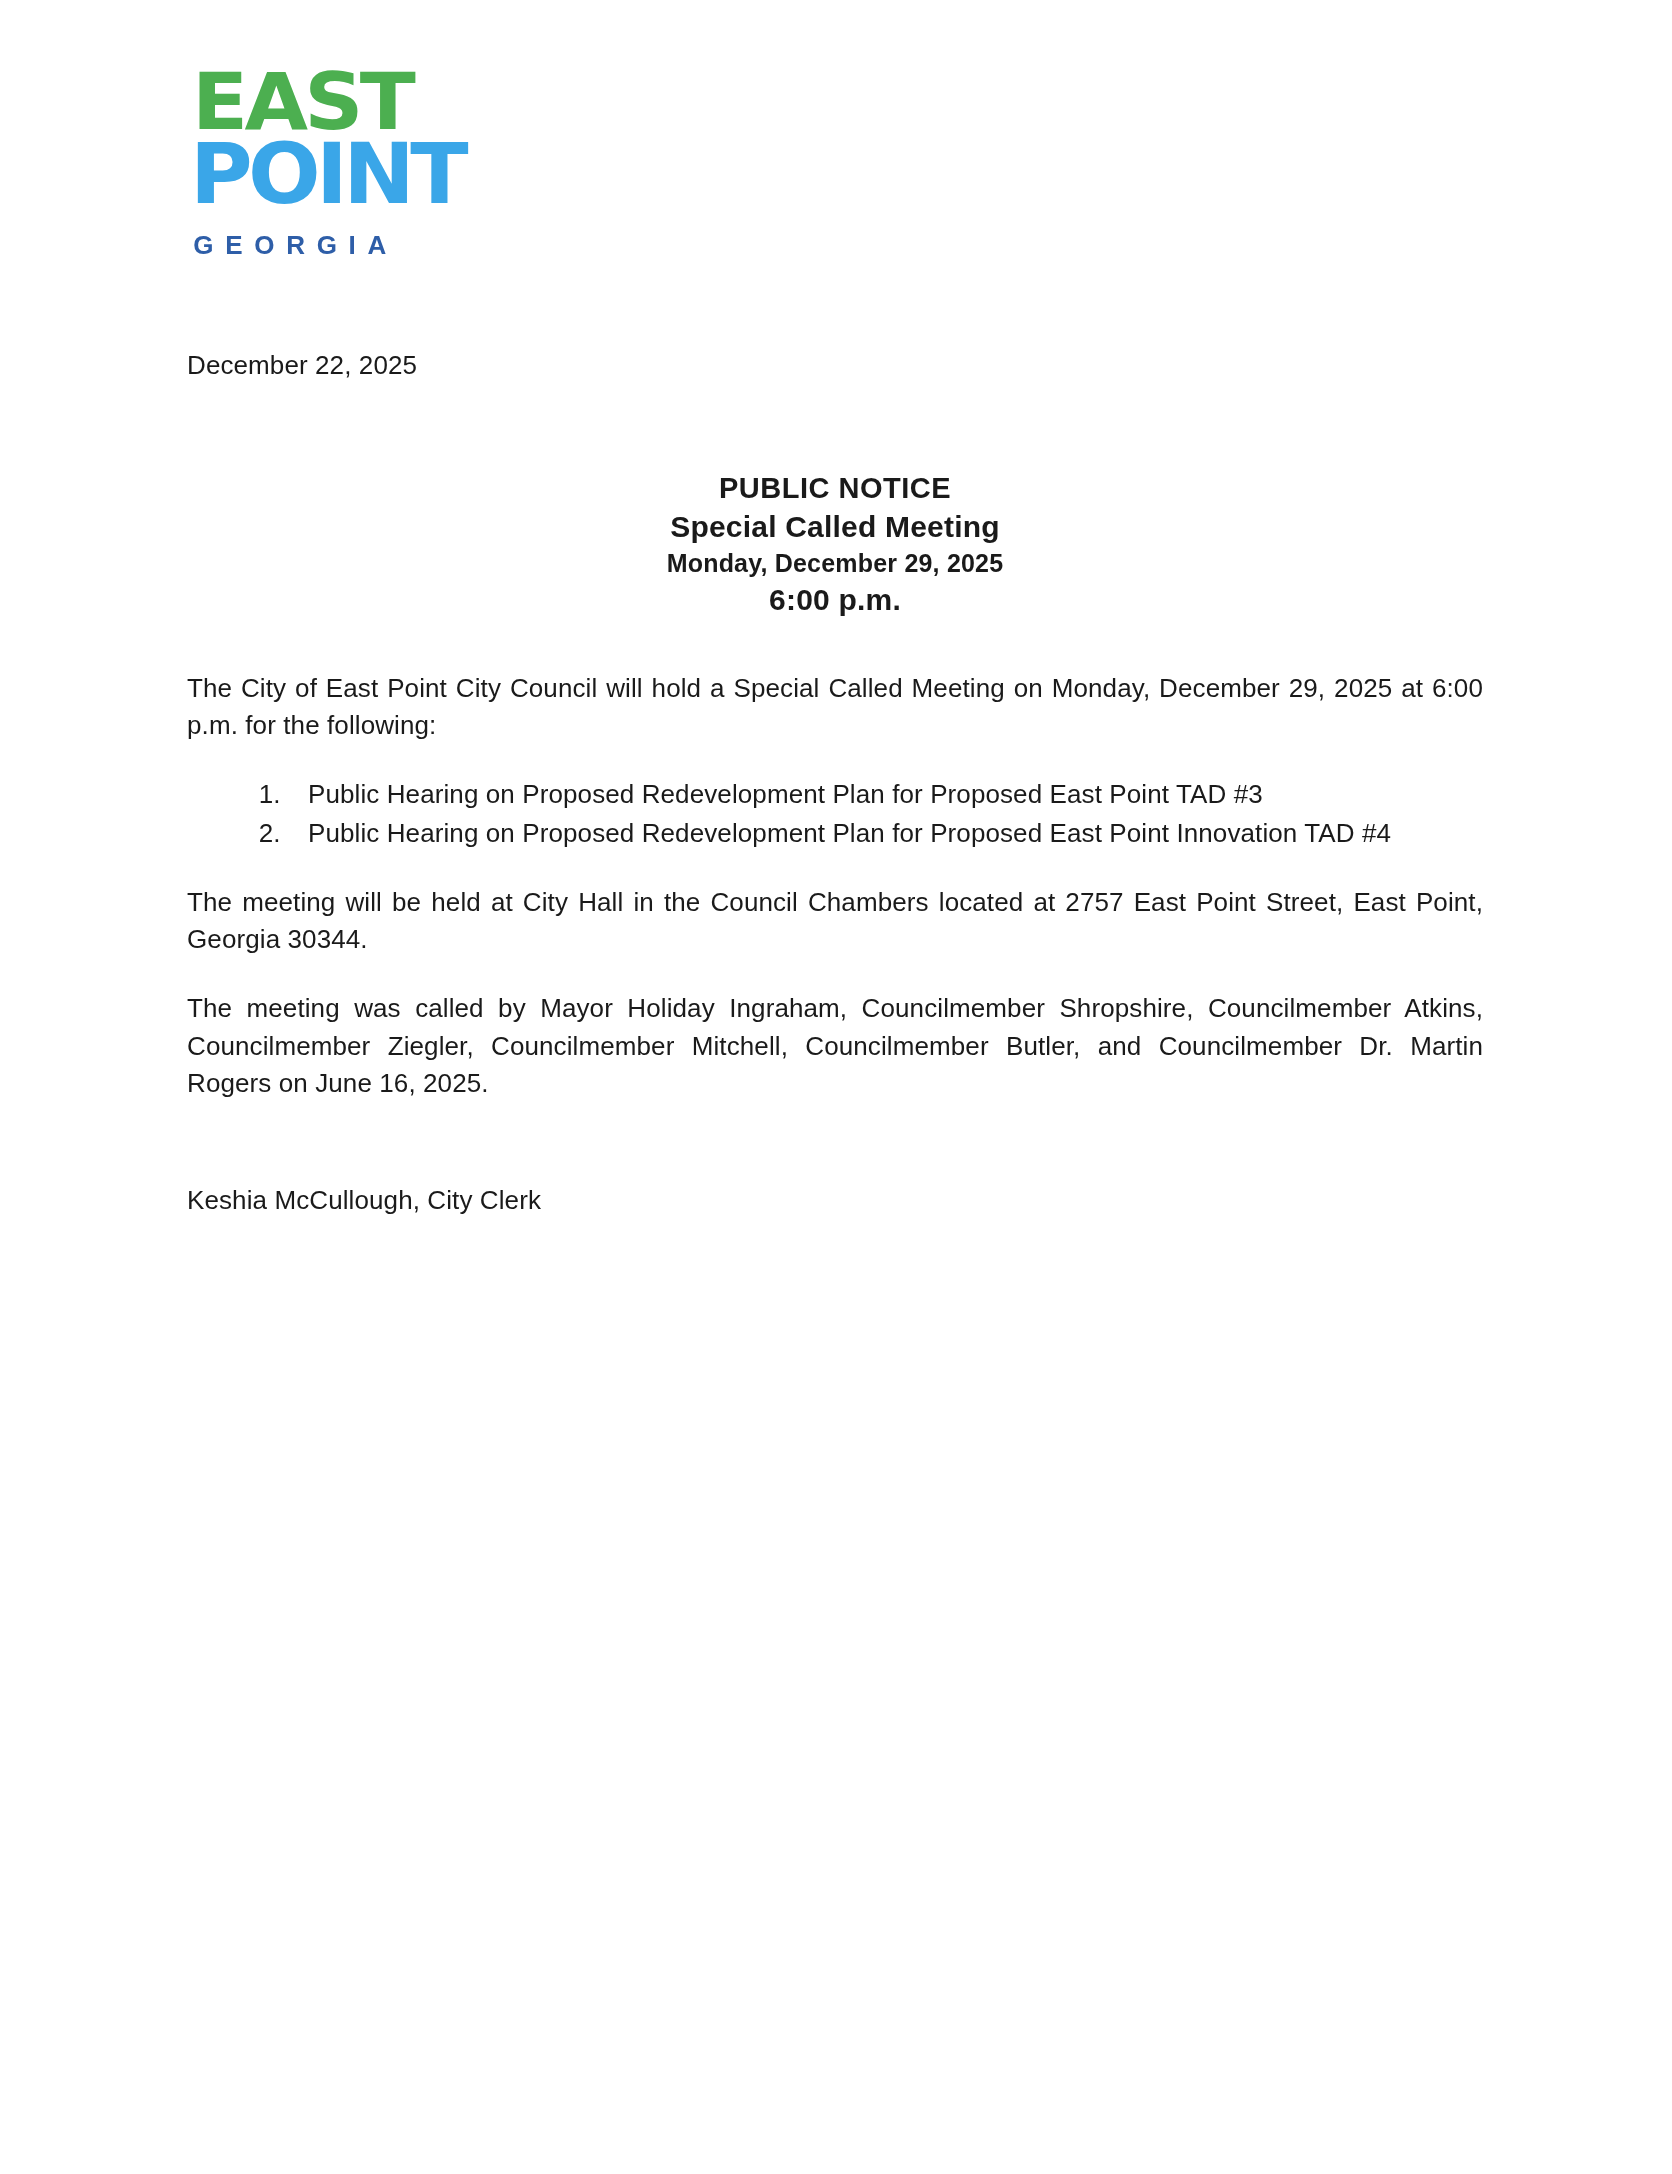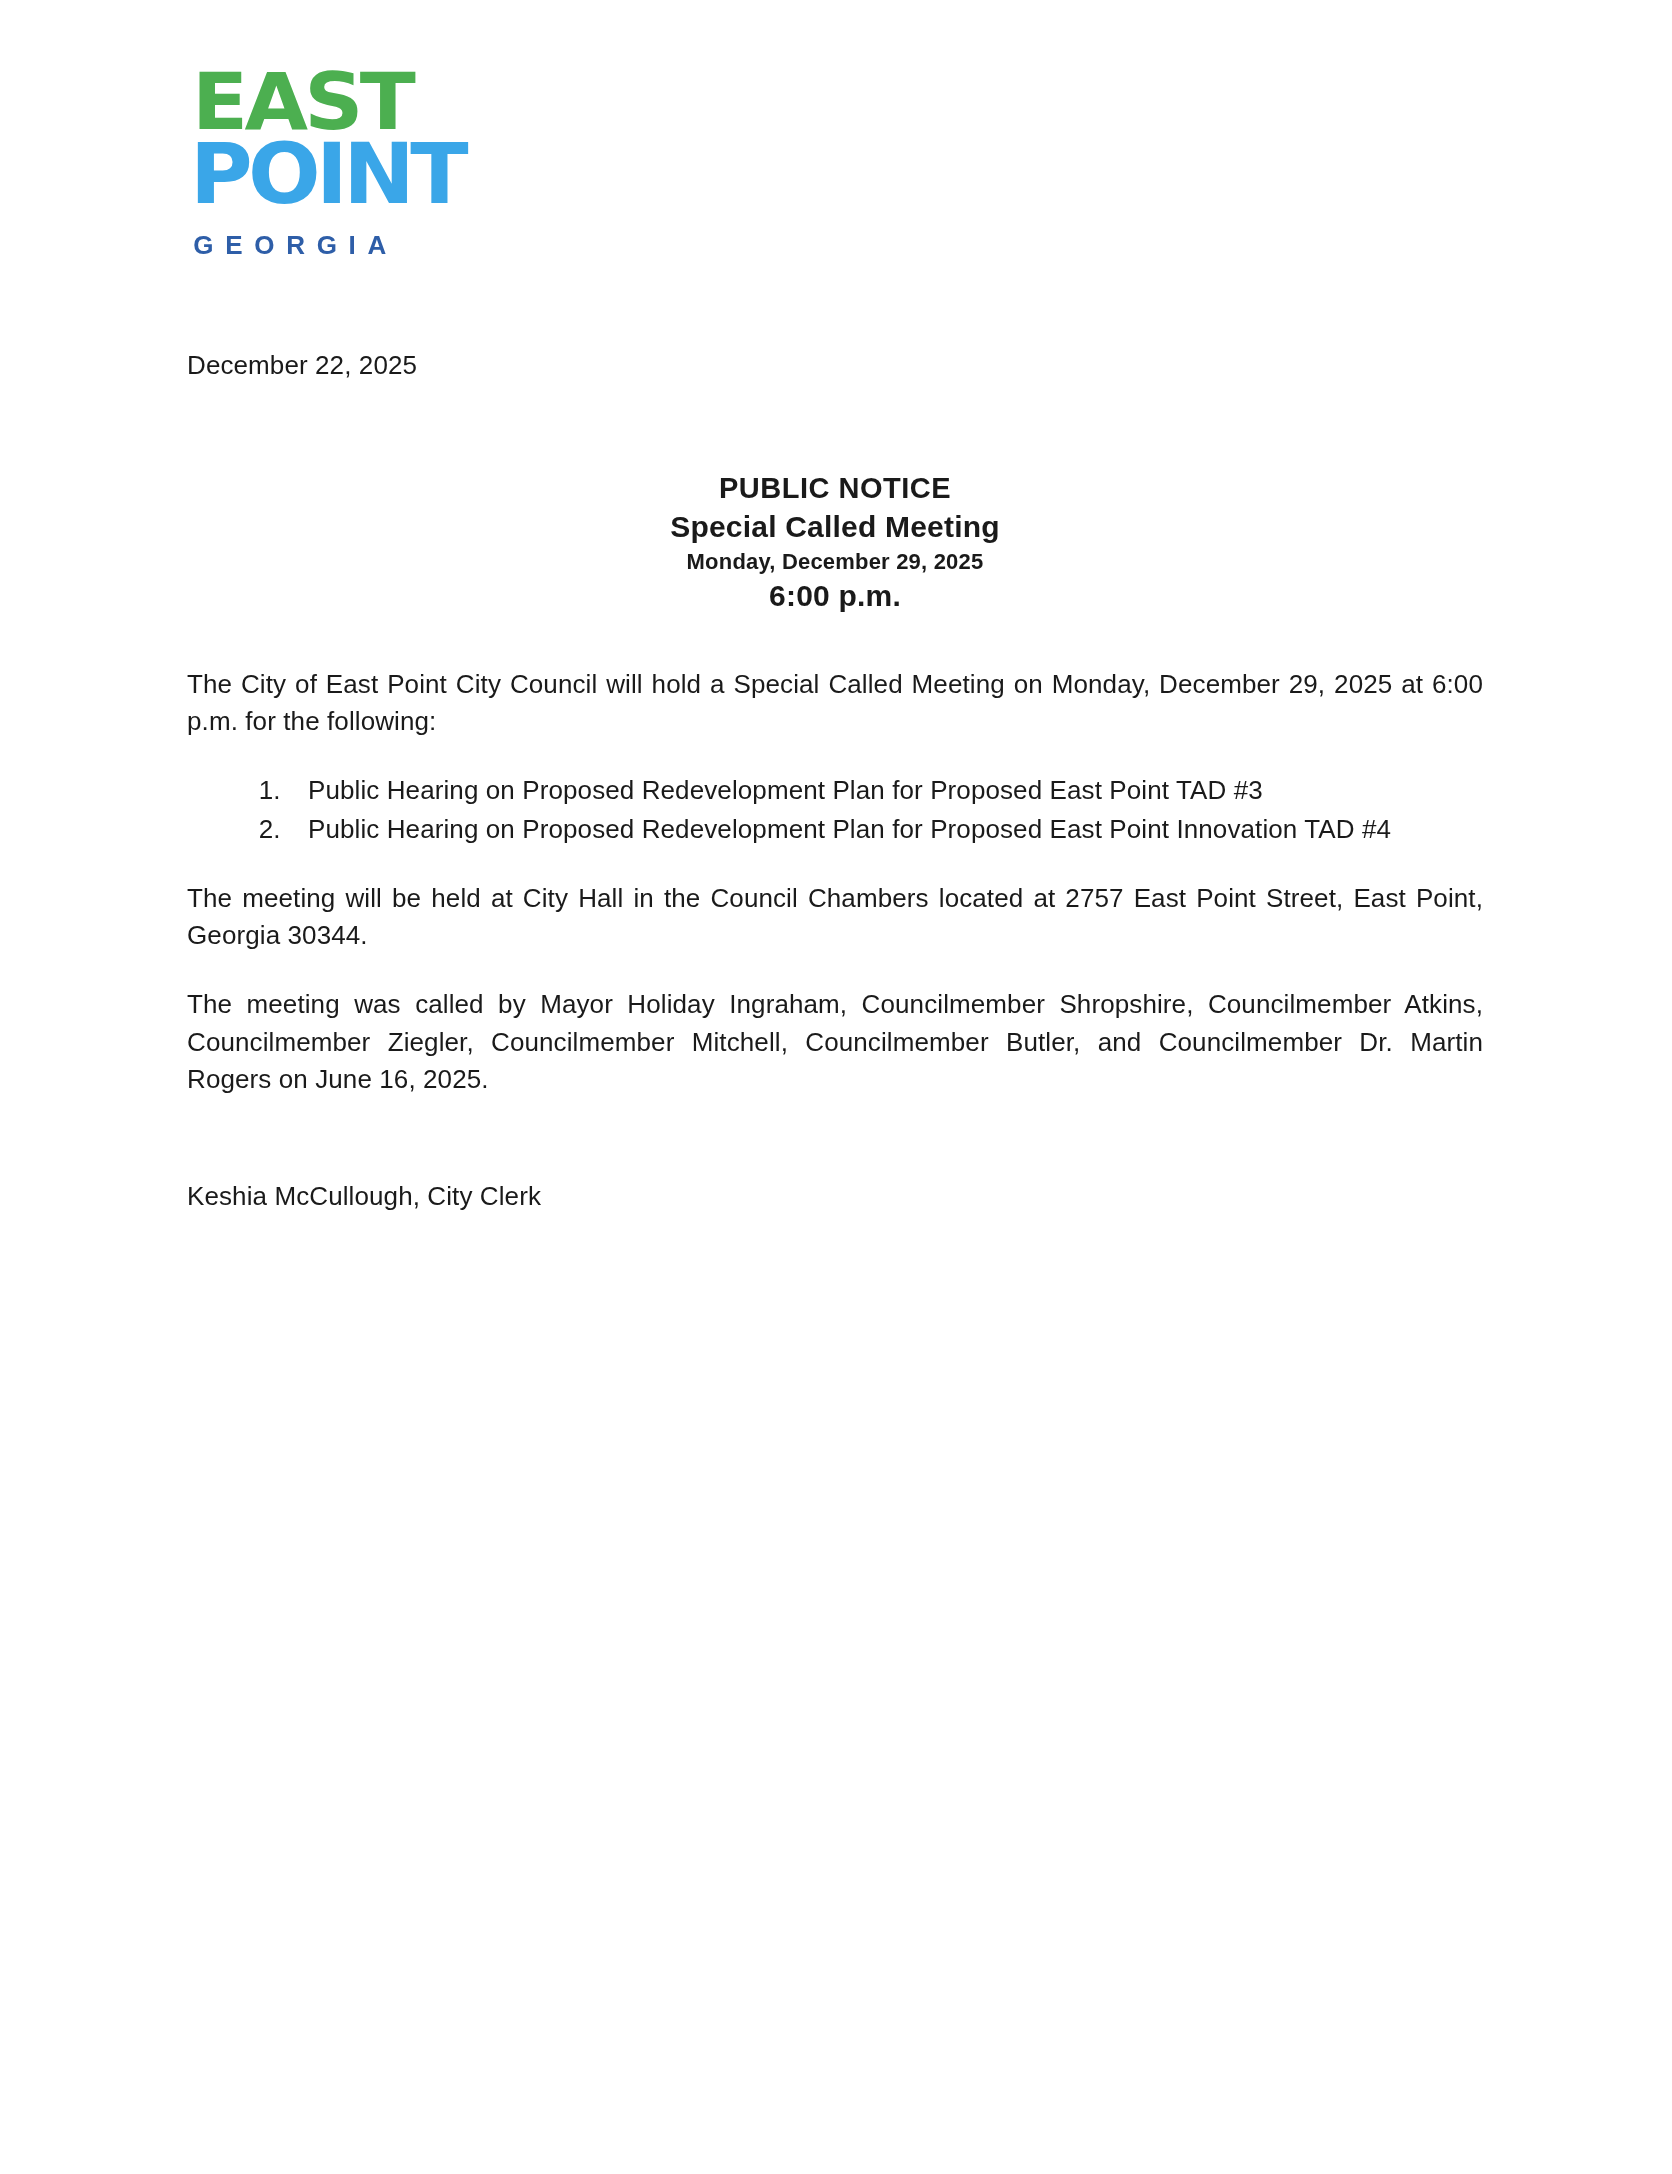--- a/index.html
+++ b/index.html
@@ -89,21 +89,21 @@
     font-weight: 700;
     line-height: 1.32;
     margin-bottom: 50px;
   }
   .notice-head div {
     font-size: 30px;
     letter-spacing: 0.2px;
   }
   .notice-head .l1 { font-size: 29px; letter-spacing: 0.5px; }
   .notice-head .l2 { font-size: 30px; }
-  .notice-head .l3 { font-size: 22px; }
+  .notice-head .l3 { font-size: 25px; }
   .notice-head .l4 { font-size: 30px; }
 
   p.body-par {
     font-size: 26px;
     line-height: 1.43;
     text-align: justify;
     margin: 0 0 32px 0;
     letter-spacing: 0.1px;
   }
   p.body-par.last { margin-bottom: 0; }

